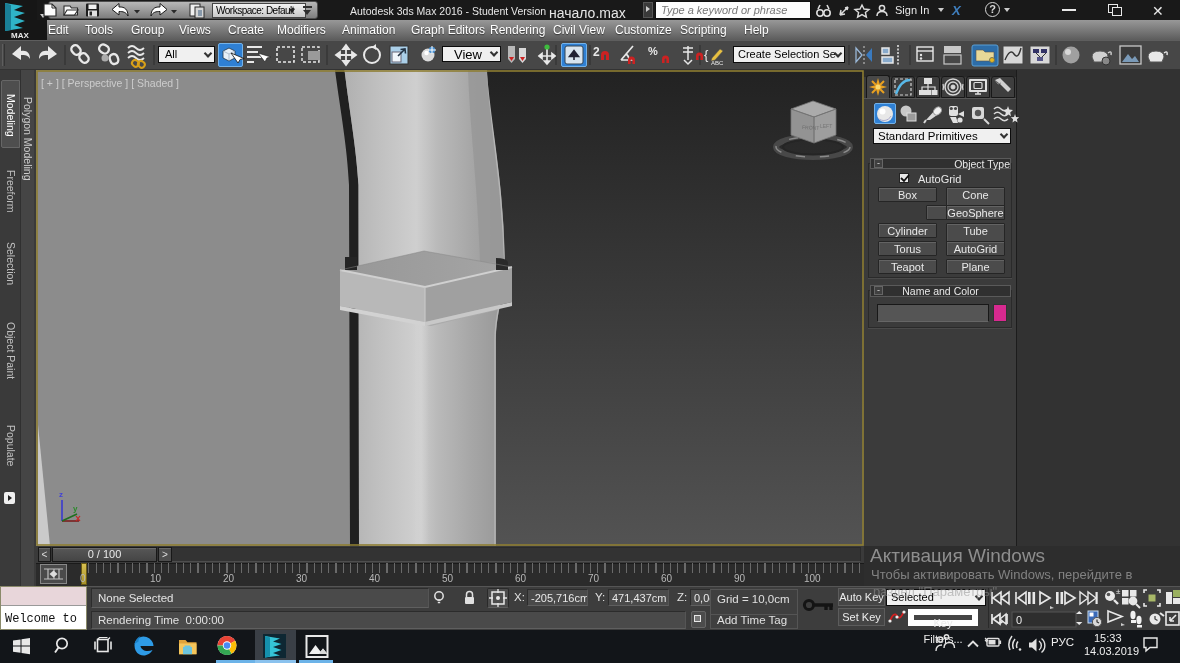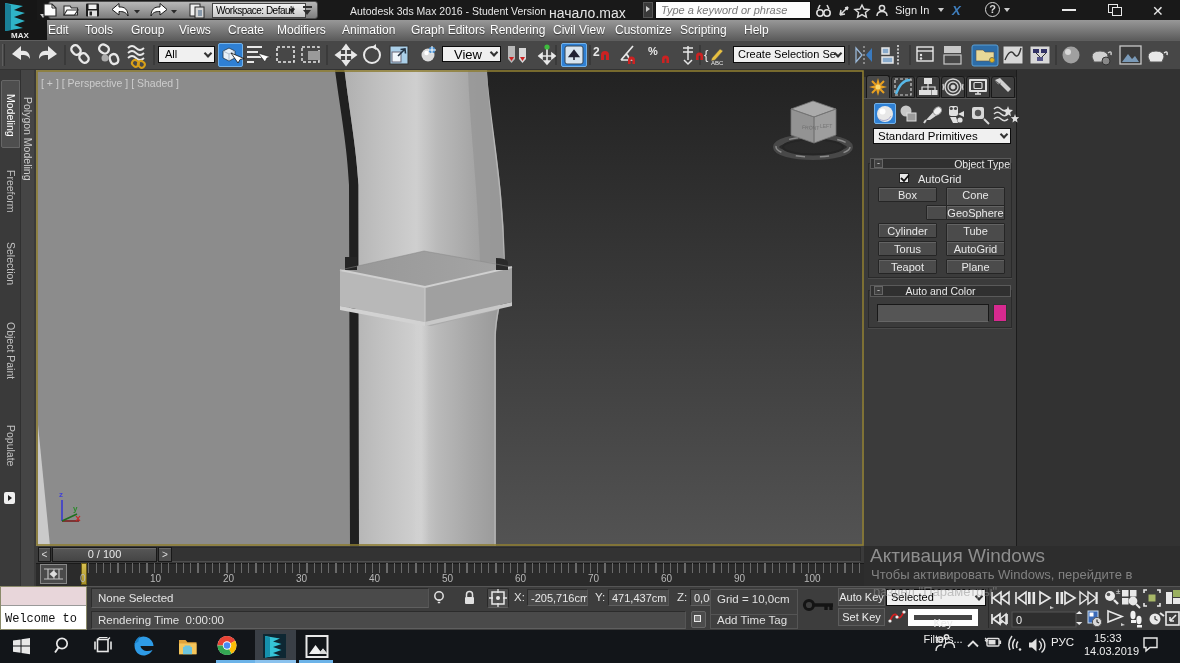--- a/index.html
+++ b/index.html
@@ -448,21 +448,21 @@
 <div class="btn abs" style="left:926px;top:205px;width:79px;height:15px;font-size:11px;line-height:14px">Sphere</div>
 <div class="btn abs" style="left:946px;top:205px;width:59px;height:15px;font-size:11px;line-height:14px">GeoSphere</div>
 <div class="btn abs" style="left:878px;top:223px;width:59px;height:15px;font-size:11px;line-height:14px">Cylinder</div>
 <div class="btn abs" style="left:946px;top:223px;width:59px;height:29px;font-size:11px;line-height:14px">Tube</div>
 <div class="btn abs" style="left:878px;top:241px;width:59px;height:15px;font-size:11px;line-height:14px">Torus</div>
 <div class="btn abs" style="left:946px;top:241px;width:59px;height:15px;font-size:11px;line-height:14px">AutoGrid</div>
 <div class="btn abs" style="left:878px;top:259px;width:59px;height:15px;font-size:11px;line-height:14px">Teapot</div>
 <div class="btn abs" style="left:946px;top:259px;width:59px;height:15px;font-size:11px;line-height:14px">Plane</div>
 
 <div class="abs" style="left:868px;top:290px;width:144px;height:38px;border:1px solid #2a2a2a;box-shadow:0 1px 0 #4a4a4a"></div>
-<div class="abs" style="left:870px;top:285px;width:141px;height:12px;background:#303030;border:1px solid #5a5a5a;color:#e8e8e8;font-size:10.5px;line-height:11px;text-align:center">Auto and Color</div>
+<div class="abs" style="left:870px;top:285px;width:141px;height:12px;background:#303030;border:1px solid #5a5a5a;color:#e8e8e8;font-size:10.5px;line-height:11px;text-align:center">Name and Color</div>
 <div class="abs" style="left:874px;top:286px;width:9px;height:9px;background:#404040;border:1px solid #666;color:#ddd;font-size:9px;line-height:7px;text-align:center">-</div>
 <div class="abs" style="left:877px;top:304px;width:112px;height:18px;background:#555;border:1px solid #181818;border-bottom-color:#666"></div>
 <div class="abs" style="left:993px;top:304px;width:14px;height:18px;background:#d82a90;border:1px solid #333"></div>
 
 <div class="abs" style="left:864px;top:546px;width:316px;height:40px;background:#2d2d2d"></div>
 <div class="abs" style="left:870px;top:545px;width:320px;height:21px;font-size:19px;color:#8e8e8e;overflow:hidden">Активация Windows</div>
 <div class="abs" style="left:871px;top:567px;width:309px;height:15px;font-size:13px;color:#828282;overflow:hidden">Чтобы активировать Windows, перейдите в</div>
 <div class="abs" style="left:873px;top:584px;width:200px;height:14px;font-size:13px;color:rgba(150,150,150,.55);z-index:6">раздел "Параметры".</div>
 
 <div class="abs" style="left:36px;top:546px;width:828px;height:17px;background:#3a3a3a"></div>

